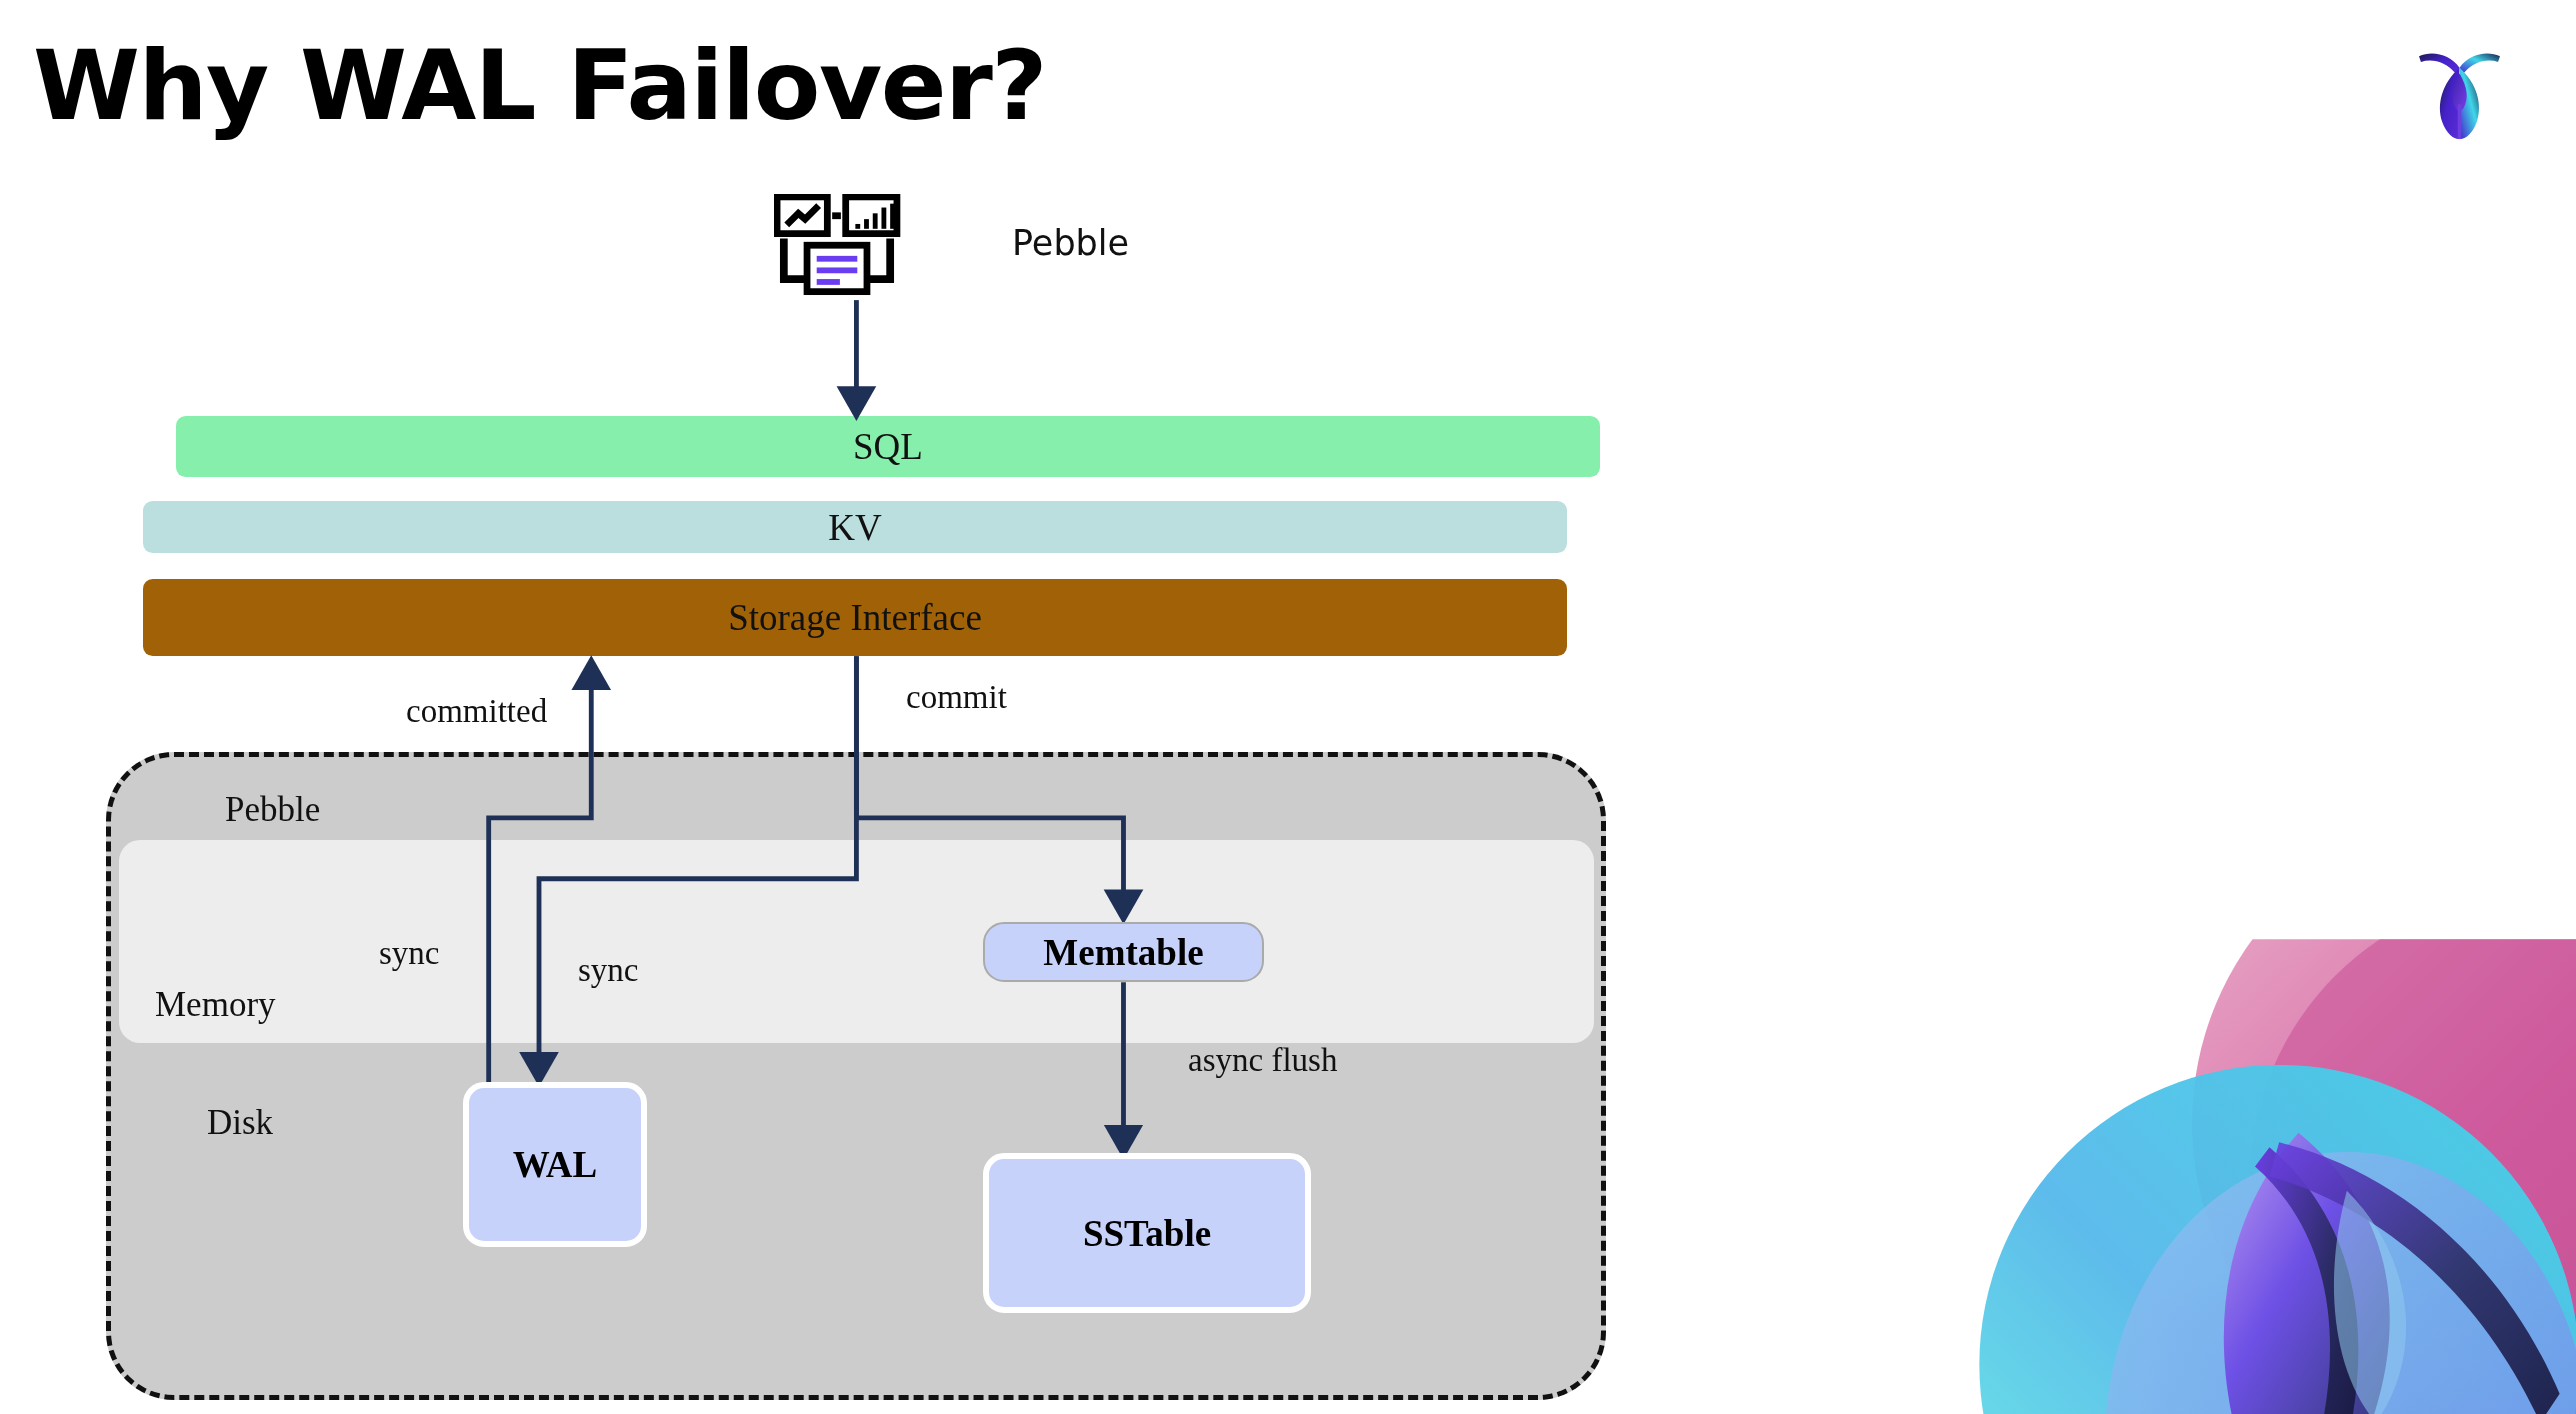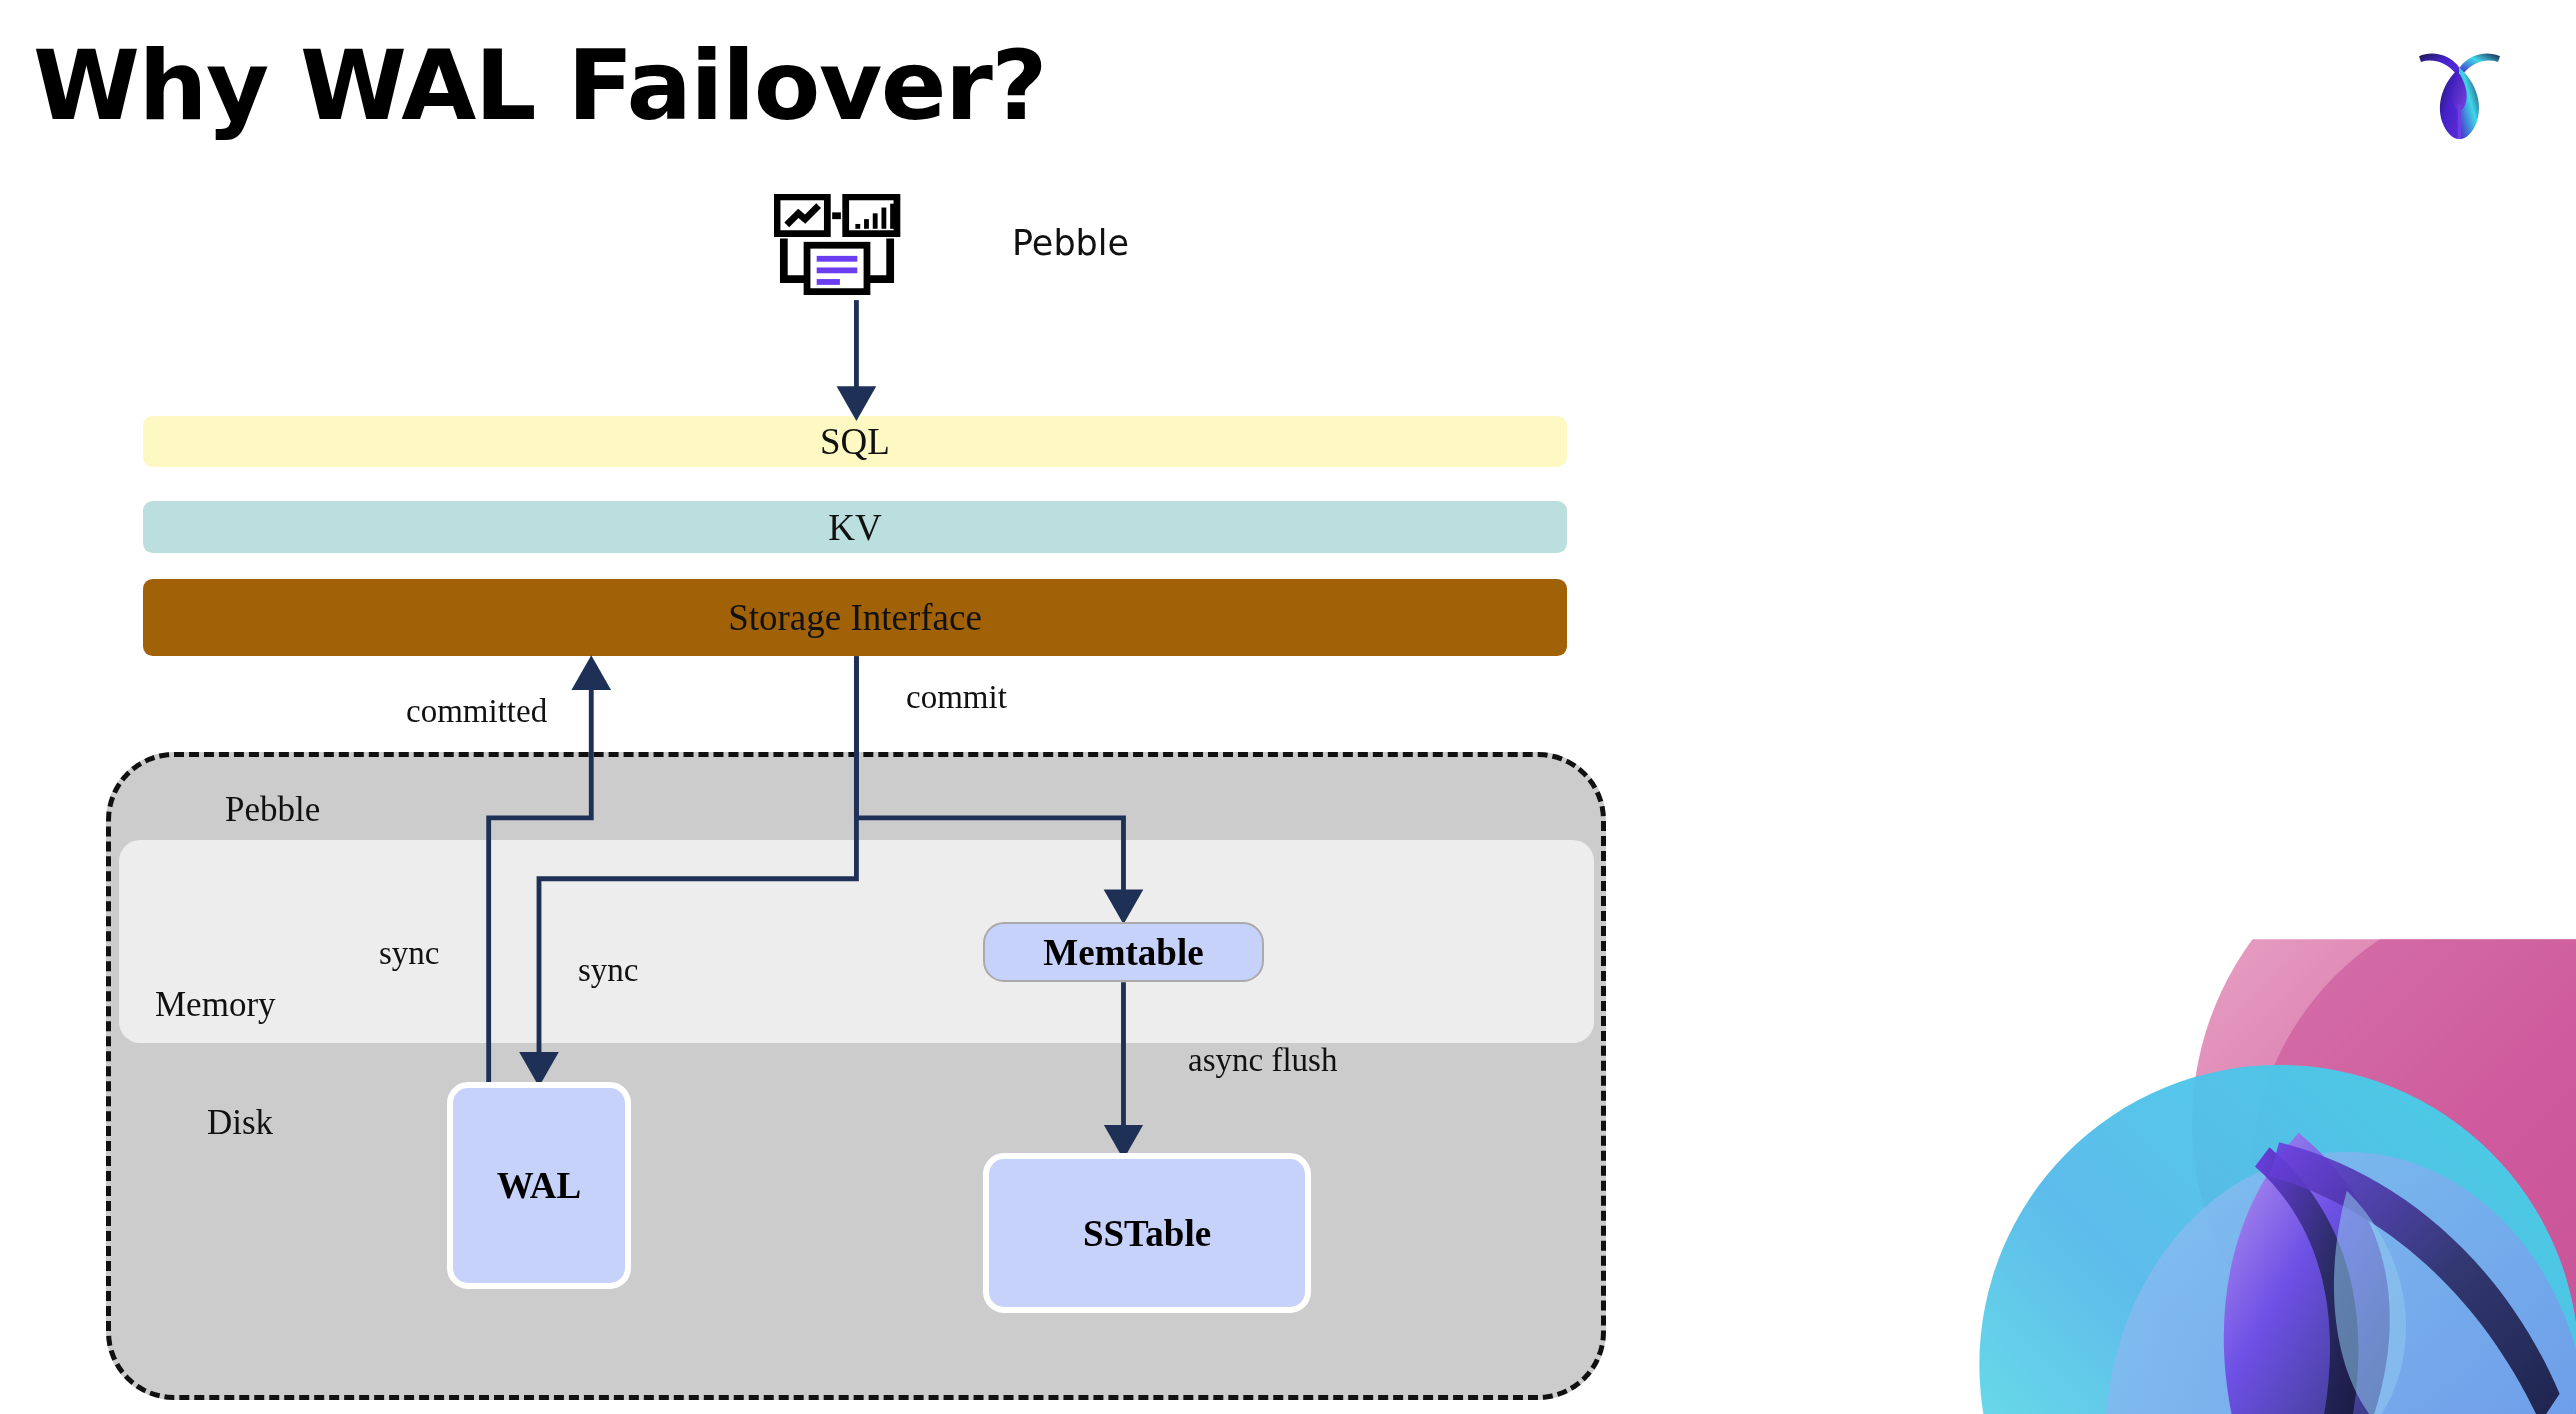--- a/index.html
+++ b/index.html
@@ -76,21 +76,21 @@
     left: 143px;
     width: 1424px;
     border-radius: 9.7px;
     display: flex;
     align-items: center;
     justify-content: center;
     font-family: "Liberation Serif", serif;
     font-size: 37px;
     color: #111111;
   }
-  #bar-sql { top: 416px; height: 51px; background: #fef9c3; }
+  #bar-sql { top: 416px; height: 61px; background: #86efac; margin-left: 33px; }
   #bar-kv  { top: 501px; height: 52px; background: #BBDEDE; }
   #bar-storage { top: 579px; height: 77px; background: #a16207; }
 
   
   #pebble-container {
     position: absolute;
     left: 106px;
     top: 752px;
     width: 1500px;
     height: 648px;
@@ -133,21 +133,21 @@
     font-weight: bold;
     font-size: 37px;
     color: #000000;
   }
   #box-memtable {
     left: 983px; top: 922px; width: 281px; height: 60px;
     border: 2.9px solid #AAAAAA;
     text-align: right;
   }
   #box-wal {
-    left: 447px; top: 1082px; width: 184px; height: 207px;
+    left: 463px; top: 1082px; width: 184px; height: 165px;
   }
   #box-sstable {
     left: 983px; top: 1153px; width: 328px; height: 160px;
   }
 
   
   .arrow-label {
     position: absolute;
     font-family: Liberation Serif, serif;
     font-size: 33px;

